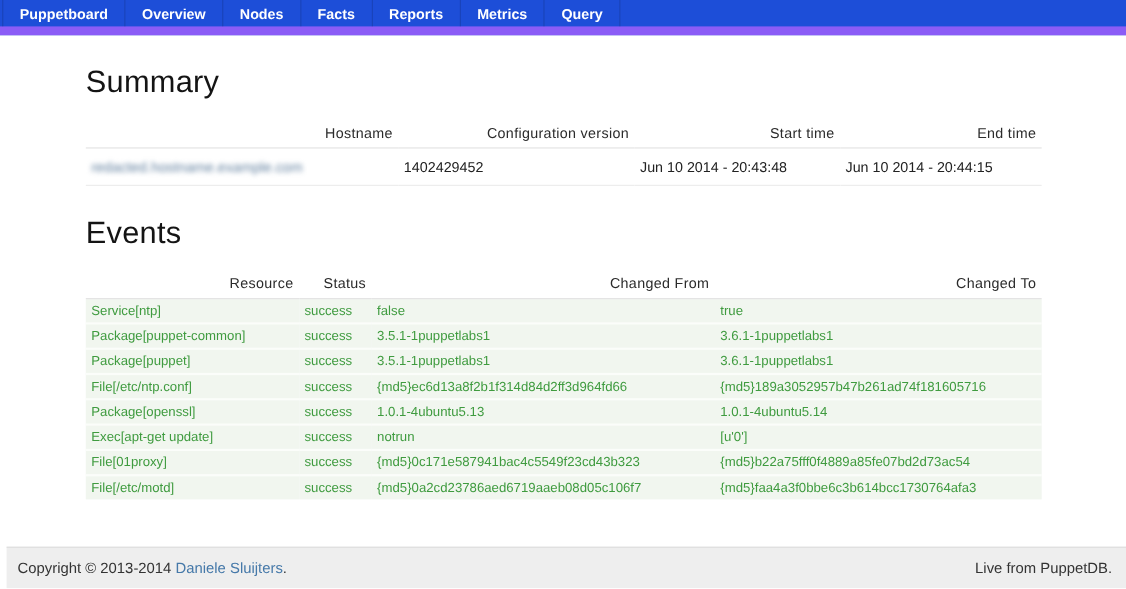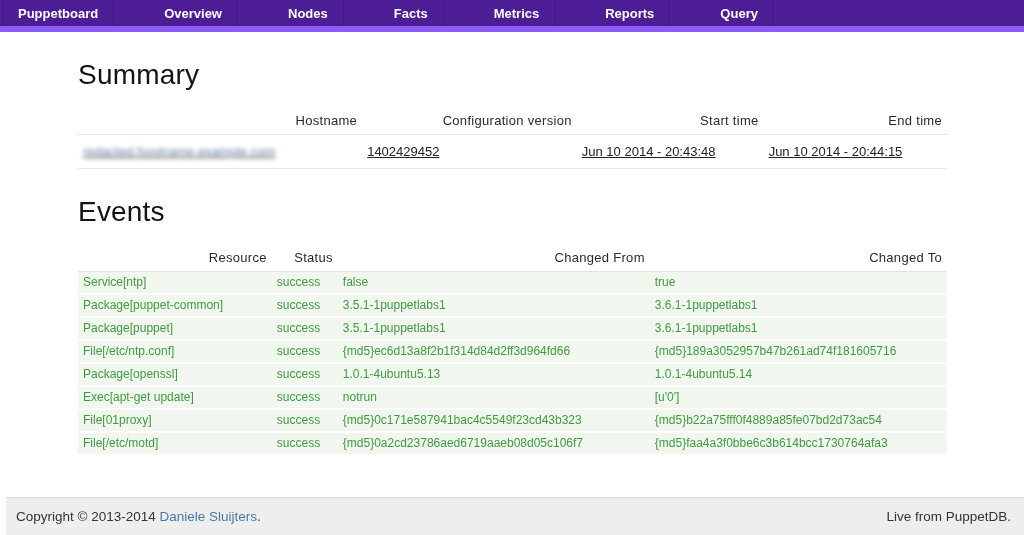--- a/index.html
+++ b/index.html
@@ -11,24 +11,23 @@
     height: 535px;
     background: #ffffff;
     overflow: hidden;
   }
 
   
   .navbar {
     display: flex;
     align-items: stretch;
     height: 32px;
-    background: #4c1d95;
-    border-bottom: 6px solid #8b5cf6;
+    background: #1d4ed8;
+    border-bottom: 8px solid #8b5cf6;
     padding-left: 2px;
-    gap: 35px;
   }
   .nav-item {
     display: flex;
     align-items: center;
     padding: 0 15px;
     color: #ffffff;
     font-size: 13px;
     font-weight: 700;
     text-decoration: none;
     cursor: pointer;
@@ -57,21 +56,20 @@
     padding: 6px 5px;
     border-bottom: 1px solid #e2e2e2;
     letter-spacing: 0.3px;
   }
   
   .summary-table td {
     font-size: 13px;
     color: #222222;
     padding: 9px 5px;
     border-bottom: 1px solid #ececec;
-    text-decoration: underline;
   }
   .summary-table .col-hostname { width: 32.7%; }
   .summary-table .col-config   { width: 24.7%; }
   .summary-table .col-start    { width: 21.5%; }
   .summary-table .col-end      { width: 21.1%; }
   .hostname-link {
     color: #5e7f9d;
     color: #62809f;
     text-decoration: none;
     filter: blur(2.3px);
@@ -117,22 +115,22 @@
 </head>
 <body>
 
 <div class="screen">
 
   <nav class="navbar">
     <a class="nav-item">Puppetboard</a>
     <a class="nav-item">Overview</a>
     <a class="nav-item">Nodes</a>
     <a class="nav-item">Facts</a>
+    <a class="nav-item">Reports</a>
     <a class="nav-item">Metrics</a>
-    <a class="nav-item">Reports</a>
     <a class="nav-item">Query</a>
   </nav>
 
   <div class="container">
 
     <h2 class="section-title">Summary</h2>
 
     <table class="summary-table">
       <thead>
         <tr>

